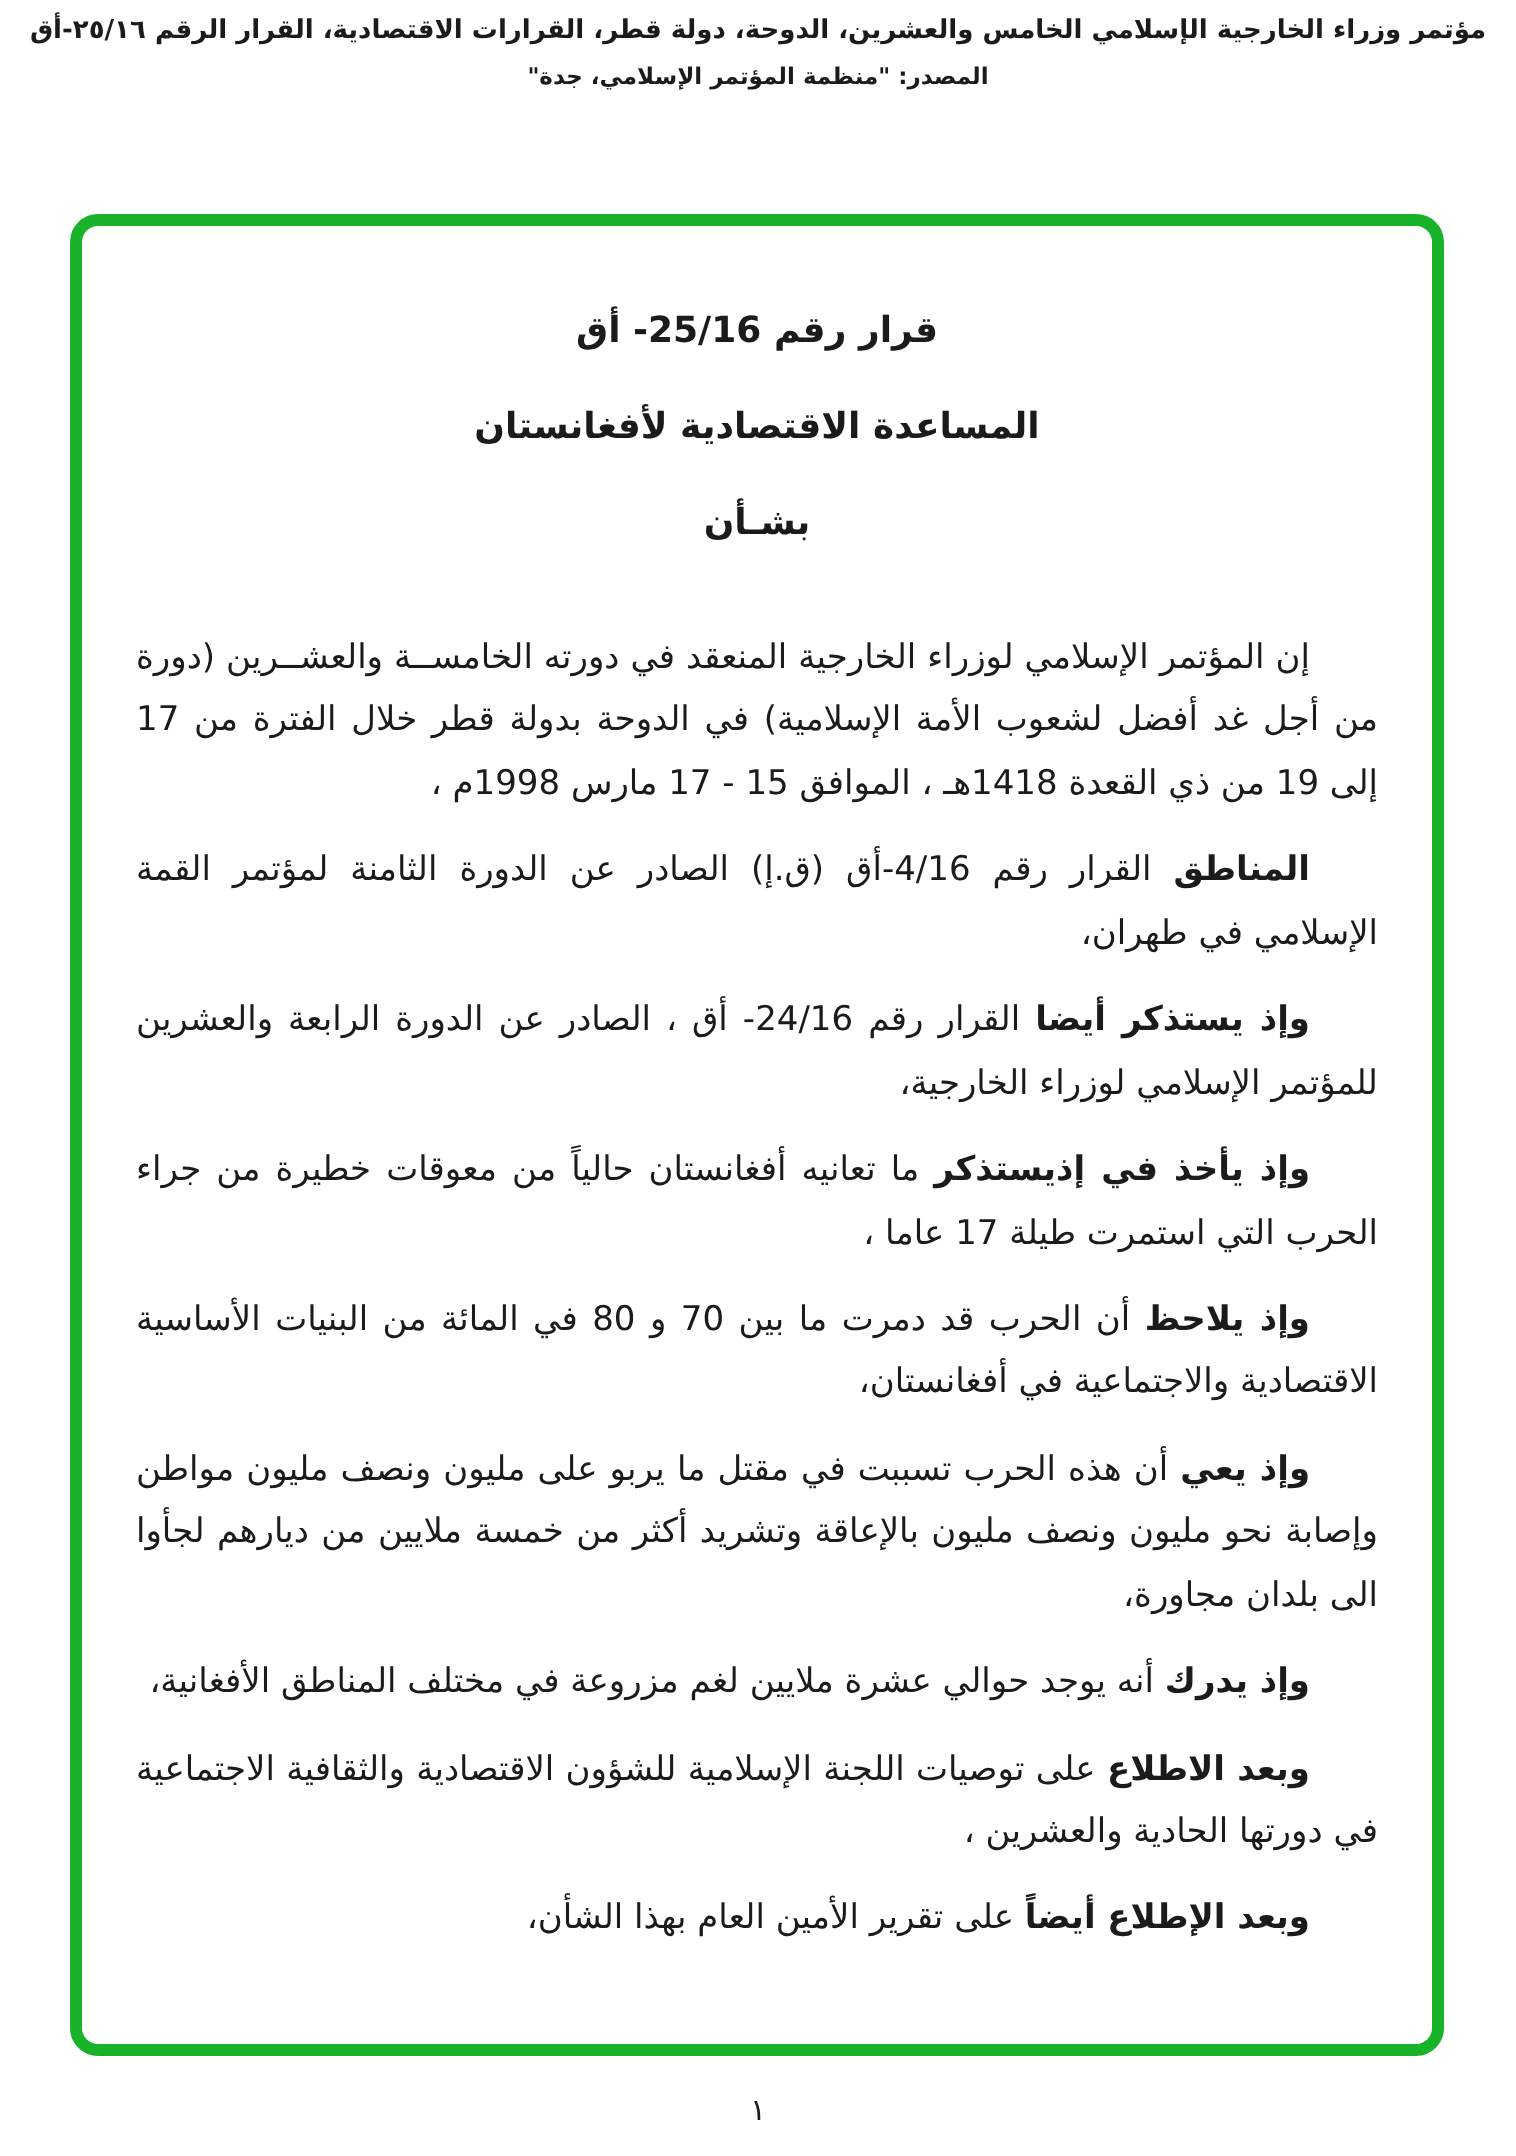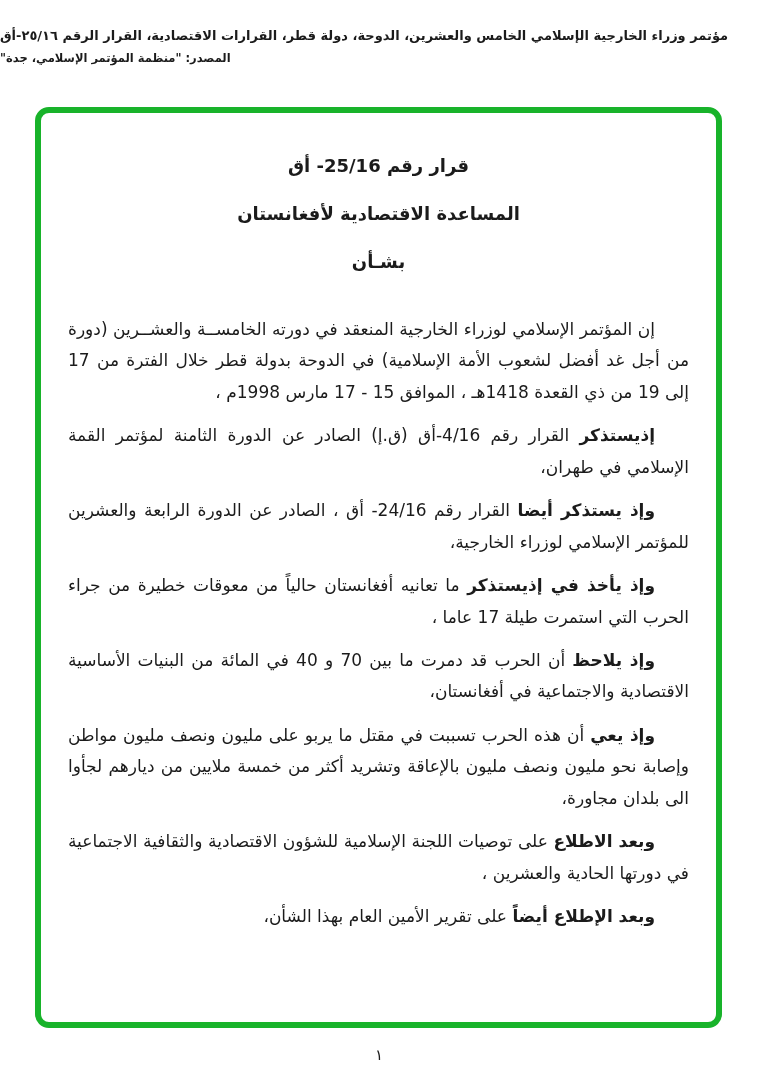--- a/index.html
+++ b/index.html
@@ -10,24 +10,24 @@
   body {
     width: 758px;
     height: 1078px;
     position: relative;
     font-family: "DejaVu Sans", sans-serif;
     color: #1b1b1b;
     overflow: hidden;
   }
   .doc-header {
     position: absolute;
-    top: 28px;
+    top: 8px;
     left: 0;
     right: 0;
-    text-align: left;
+    text-align: center;
     direction: rtl;
     font-weight: bold;
   }
   .doc-header .hline1 {
     font-size: 13px;
     letter-spacing: 0.2px;
   }
   .doc-header .hline2 {
     font-size: 11.5px;
     margin-top: 8px;
@@ -89,25 +89,26 @@
 <div class="frame" style="border-color: rgb(24, 179, 42);">
 
   <div class="title-block">
     <div class="tline">قرار رقم 25/16- أق</div>
     <div class="tline">المساعدة الاقتصادية لأفغانستان</div>
     <div class="tline">بشـأن</div>
   </div>
 
   <div class="body-text">
     <p><span class="lead"></span><span>إن المؤتمر الإسلامي لوزراء الخارجية المنعقد في دورته الخامســة والعشــرين (دورة من أجل غد أفضل لشعوب الأمة الإسلامية) في الدوحة بدولة قطر خلال الفترة من 17 إلى 19 من ذي القعدة 1418هـ ، الموافق 15 - 17 مارس 1998م ،</span></p>
-    <p><span class="lead">إذيستذكر</span><span> القرار رقم 4/16-أق (ق.إ) الصادر عن الدورة  الثامنة لمؤتمر القمة الإسلامي في طهران،</span></p>
+    <p><span class="lead">المناطق</span><span> القرار رقم 4/16-أق (ق.إ) الصادر عن الدورة  الثامنة لمؤتمر القمة الإسلامي في طهران،</span></p>
     <p><span class="lead">وإذ يستذكر أيضا</span><span> القرار رقم 24/16- أق ، الصادر عن الدورة الرابعة والعشرين للمؤتمر الإسلامي لوزراء الخارجية،</span></p>
     <p><span class="lead">وإذ يأخذ في إذيستذكر</span><span> ما تعانيه أفغانستان حالياً من معوقات  خطيرة من جراء الحرب التي استمرت طيلة 17 عاما ،</span></p>
-    <p><span class="lead">وإذ يلاحظ</span><span> أن الحرب قد دمرت ما  بين 70 و 40 في المائة من البنيات الأساسية الاقتصادية والاجتماعية في أفغانستان،</span></p>
+    <p><span class="lead">وإذ يلاحظ</span><span> أن الحرب قد دمرت ما  بين 70 و 80 في المائة من البنيات الأساسية الاقتصادية والاجتماعية في أفغانستان،</span></p>
     <p><span class="lead">وإذ يعي</span><span> أن هذه الحرب تسببت في مقتل ما يربو على مليون ونصف مليون مواطن وإصابة نحو مليون ونصف مليون بالإعاقة وتشريد أكثر من خمسة ملايين من ديارهم لجأوا الى بلدان مجاورة،</span></p>
+    <p><span class="lead">وإذ يدرك</span><span> أنه يوجد حوالي عشرة ملايين لغم مزروعة في مختلف المناطق الأفغانية،</span></p>
     <p><span class="lead">وبعد الاطلاع</span><span> على توصيات اللجنة الإسلامية للشؤون الاقتصادية والثقافية الاجتماعية في دورتها الحادية والعشرين ،</span></p>
     <p><span class="lead">وبعد الإطلاع أيضاً</span><span> على تقرير الأمين العام بهذا الشأن،</span></p>
   </div>
 
 </div>
 
 <footer class="page-footer">
   <span>١</span>
 </footer>
 

